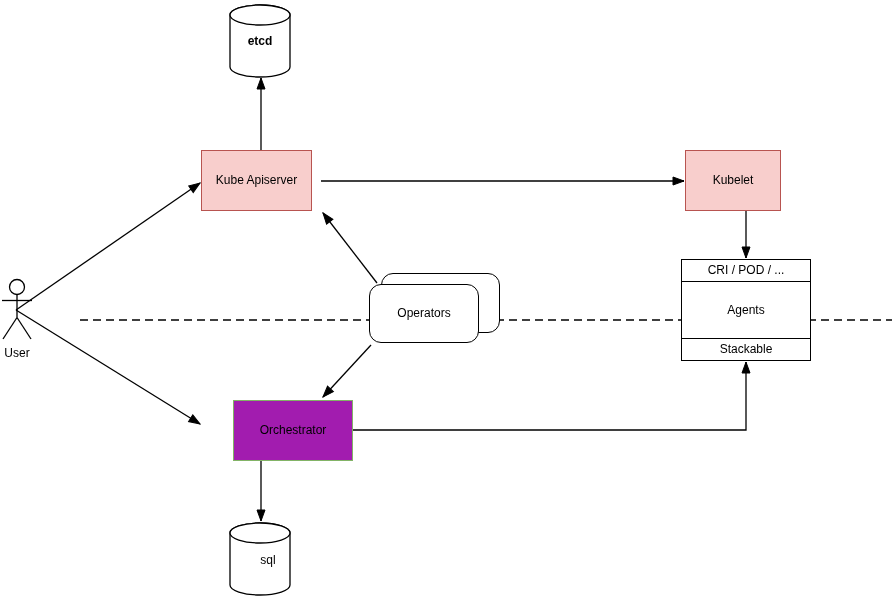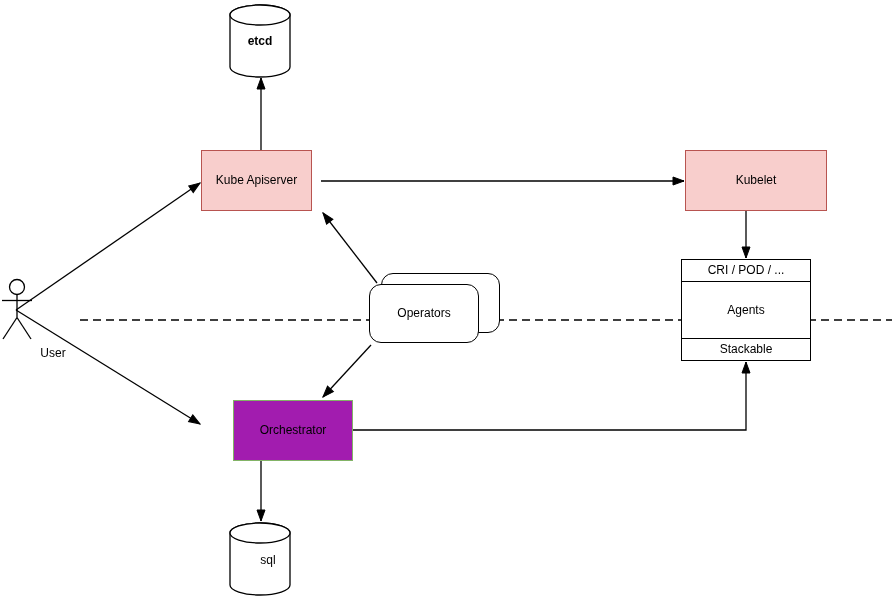--- a/index.html
+++ b/index.html
@@ -28,21 +28,21 @@
     z-index: 2;
     line-height: 1.2;
   }
   .pink  { background: #f8cecc; border: 1.3px solid #b85450; }
   .green { background: #a21caf; border: 1.3px solid #82b366; margin-left: 32px; }
   .plain { background: #ffffff; border: 1.3px solid #000000; }
   .rounded { border-radius: 12px; }
 
   
   .kube-apiserver { left: 201px; top: 150px; width: 111px; height: 61px; }
-  .kubelet        { left: 685px; top: 150px; width: 142px; height: 61px; }
+  .kubelet        { left: 685px; top: 150px; width: 96px; height: 61px; }
   .orchestrator   { left: 201px; top: 400px; width: 120px; height: 61px; }
   .operators-back  { left: 381px; top: 273px; width: 119px; height: 60px; }
   .operators-front { left: 369px; top: 284px; width: 110px; height: 59px; }
 
   .agent-stack {
     left: 681px; top: 259px; width: 130px; height: 102px;
     flex-direction: column;
     align-items: stretch;
     padding: 0;
   }
@@ -55,21 +55,21 @@
   .agent-stack .ftr { height: 22px; border-top: 1.3px solid #000; }
 
   .shape-label {
     position: absolute;
     z-index: 2;
     text-align: center;
     line-height: 14px;
   }
   .etcd-label { left: 230px; top: 34px;  width: 60px; font-weight: bold; }
   .sql-label  { left: 238px; top: 553px; width: 60px; }
-  .user-label { left: -1px;  top: 346px; width: 36px; margin-left: 36px; }
+  .user-label { left: -1px;  top: 346px; width: 36px; }
 </style>
 </head>
 <body>
 
 <div class="canvas">
 
   <svg class="edge-layer" width="892" height="601" viewBox="0 0 892 601">
     <defs>
       <marker id="arrow" markerUnits="userSpaceOnUse" markerWidth="13" markerHeight="10" refX="12" refY="5" orient="auto">
         <path d="M1,1 L12,5 L1,9 Z" fill="#000000" stroke="#000000" stroke-width="1"></path>

